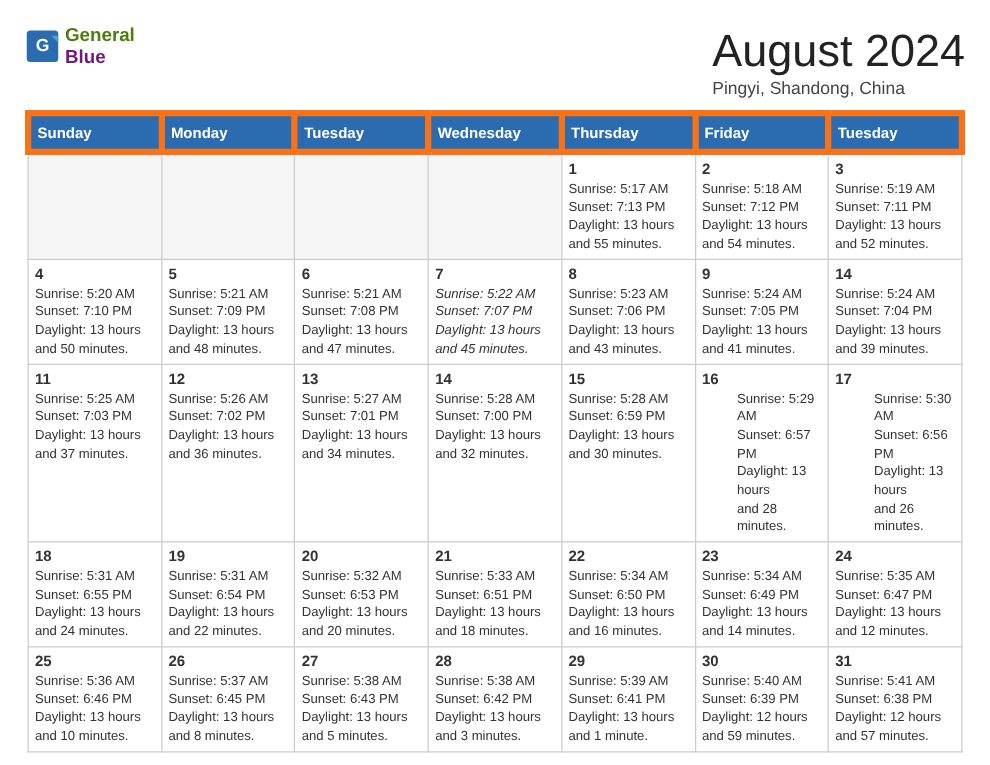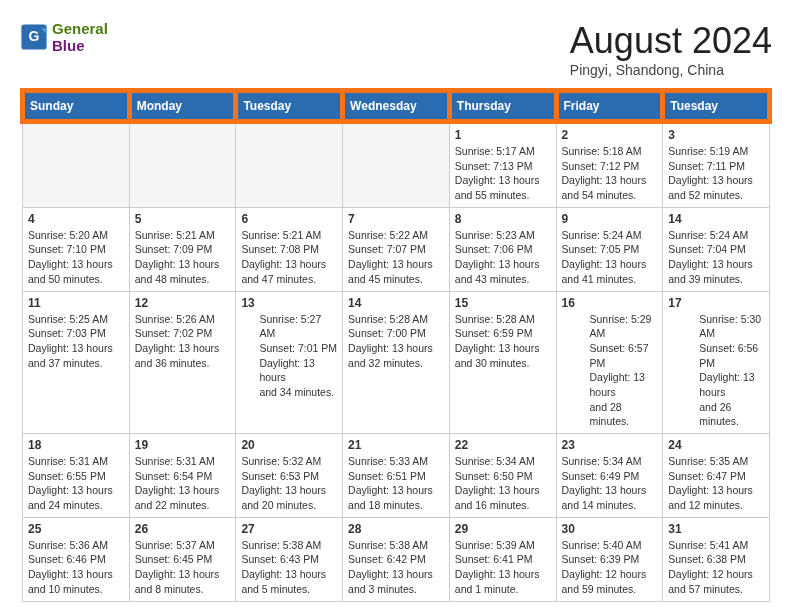--- a/index.html
+++ b/index.html
@@ -153,21 +153,21 @@
         </td>
         <td>
           <span class="day-number">6</span>
           <div class="day-info" style="white-space: pre-line;">Sunrise: 5:21 AM
 Sunset: 7:08 PM
 Daylight: 13 hours
 and 47 minutes.</div>
         </td>
         <td>
           <span class="day-number">7</span>
-          <div class="day-info" style="white-space: pre-line;">Sunrise: 5:22 AM
+          <div class="day-info" style="white-space: pre-line; font-style: italic;">Sunrise: 5:22 AM
 Sunset: 7:07 PM
 Daylight: 13 hours
 and 45 minutes.</div>
         </td>
         <td>
           <span class="day-number">8</span>
           <div class="day-info" style="white-space: pre-line;">Sunrise: 5:23 AM
 Sunset: 7:06 PM
 Daylight: 13 hours
 and 43 minutes.</div>
@@ -197,21 +197,21 @@
         </td>
         <td>
           <span class="day-number">12</span>
           <div class="day-info" style="white-space: pre-line;">Sunrise: 5:26 AM
 Sunset: 7:02 PM
 Daylight: 13 hours
 and 36 minutes.</div>
         </td>
         <td>
           <span class="day-number">13</span>
-          <div class="day-info" style="white-space: pre-line; margin-left: 18px;">Sunrise: 5:27 AM
+          <div class="day-info" style="white-space: pre-line;">Sunrise: 5:27 AM
 Sunset: 7:01 PM
 Daylight: 13 hours
 and 34 minutes.</div>
         </td>
         <td>
           <span class="day-number">14</span>
           <div class="day-info" style="white-space: pre-line;">Sunrise: 5:28 AM
 Sunset: 7:00 PM
 Daylight: 13 hours
 and 32 minutes.</div>

